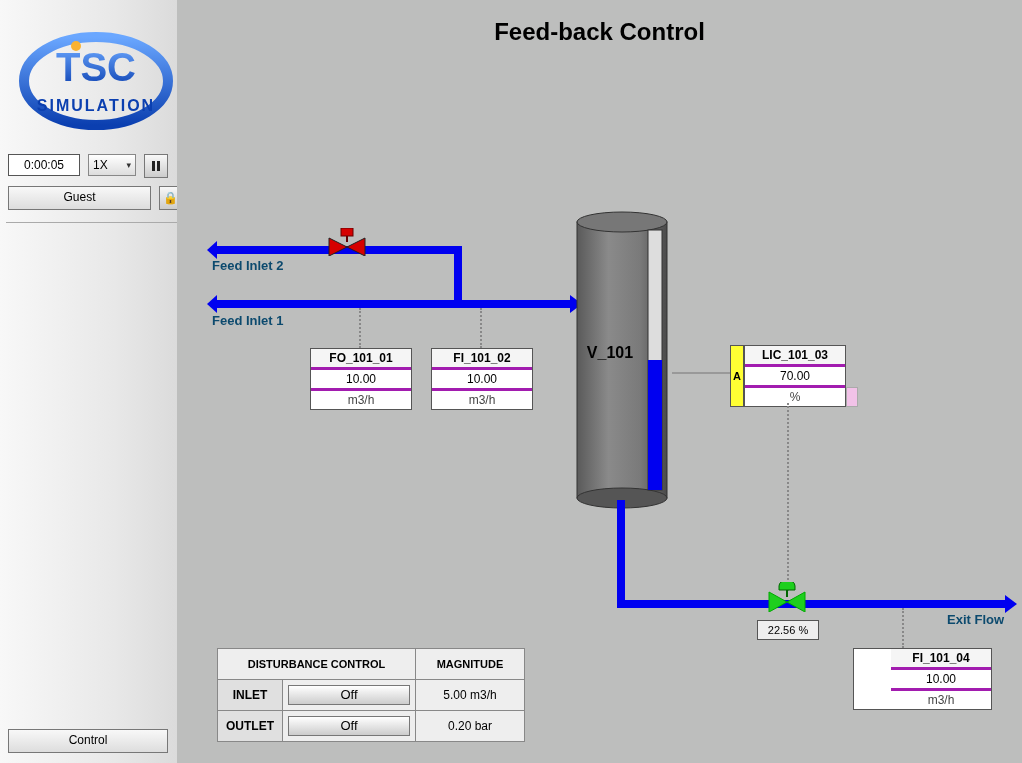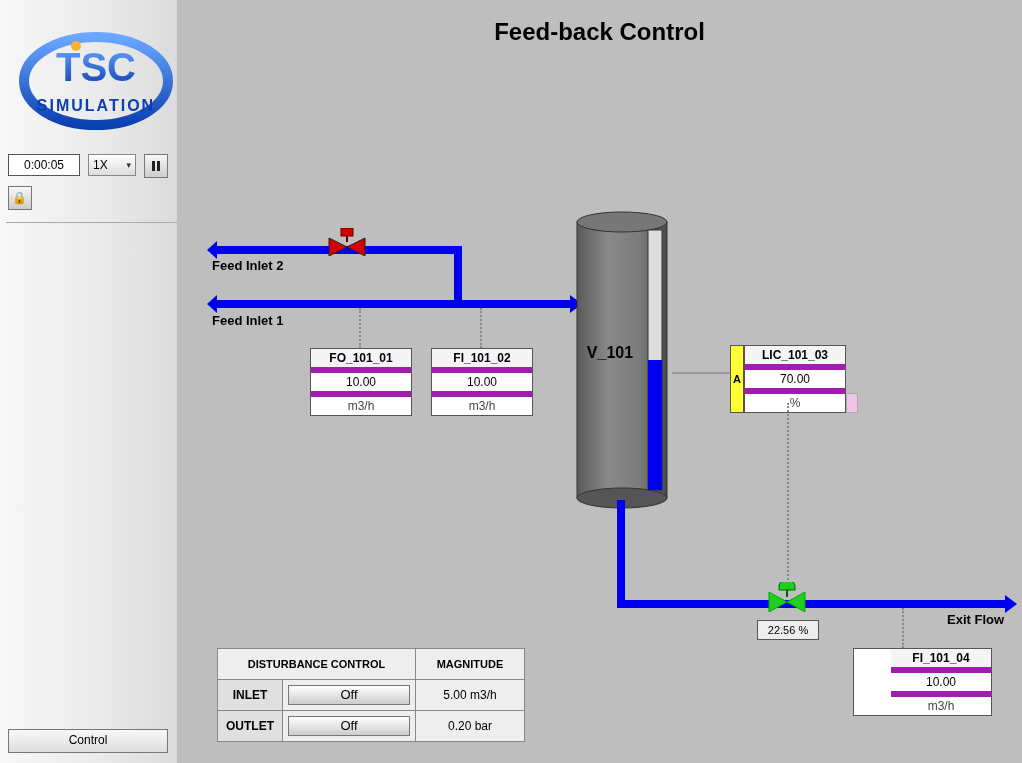--- a/index.html
+++ b/index.html
@@ -107,33 +107,33 @@
     height:8px;
     background:#0000f0;
   }
   .pipe-v {
     position:absolute;
     width:8px;
     background:#0000f0;
   }
   .label-white {
     position:absolute;
-    color:#000000;
+    color:#0c4a6e;
     font-size:13px;
     font-weight:bold;
   }
   
   .tag {
     position:absolute;
     width:100px;
     background:#fff;
     border:1px solid #555;
   }
   .tag > div {
-    border-bottom:6px solid #a21caf;
+    border-bottom:3px solid #a21caf;
     text-align:center;
     font-size:12px;
     height:18px;
     line-height:18px;
   }
   .tag > div:first-child { font-weight:bold; background:#f5f5f5; }
   .tag > div:last-child { border-bottom:none; color:#444; }
 
   
   .dtable {
@@ -196,20 +196,21 @@
     </div>
     <div class="sq-btn">
       <svg width="10" height="10">
           <rect x="1" y="0" width="3" height="10" fill="#222"></rect>
           <rect x="6" y="0" width="3" height="10" fill="#222"></rect>
         </svg>
     </div>
   </div>
 
   <div class="controls-row">
+    <div class="wide-btn">Guest</div>
     <div class="sq-btn">
       <span style="font-size:12px;">🔒</span>
     </div>
   </div>
 
   <div style="border-top:1px solid #aaa;margin:8px 6px 0 6px"></div>
 
   <div class="trends-btn">Control</div>
 </div>
 

